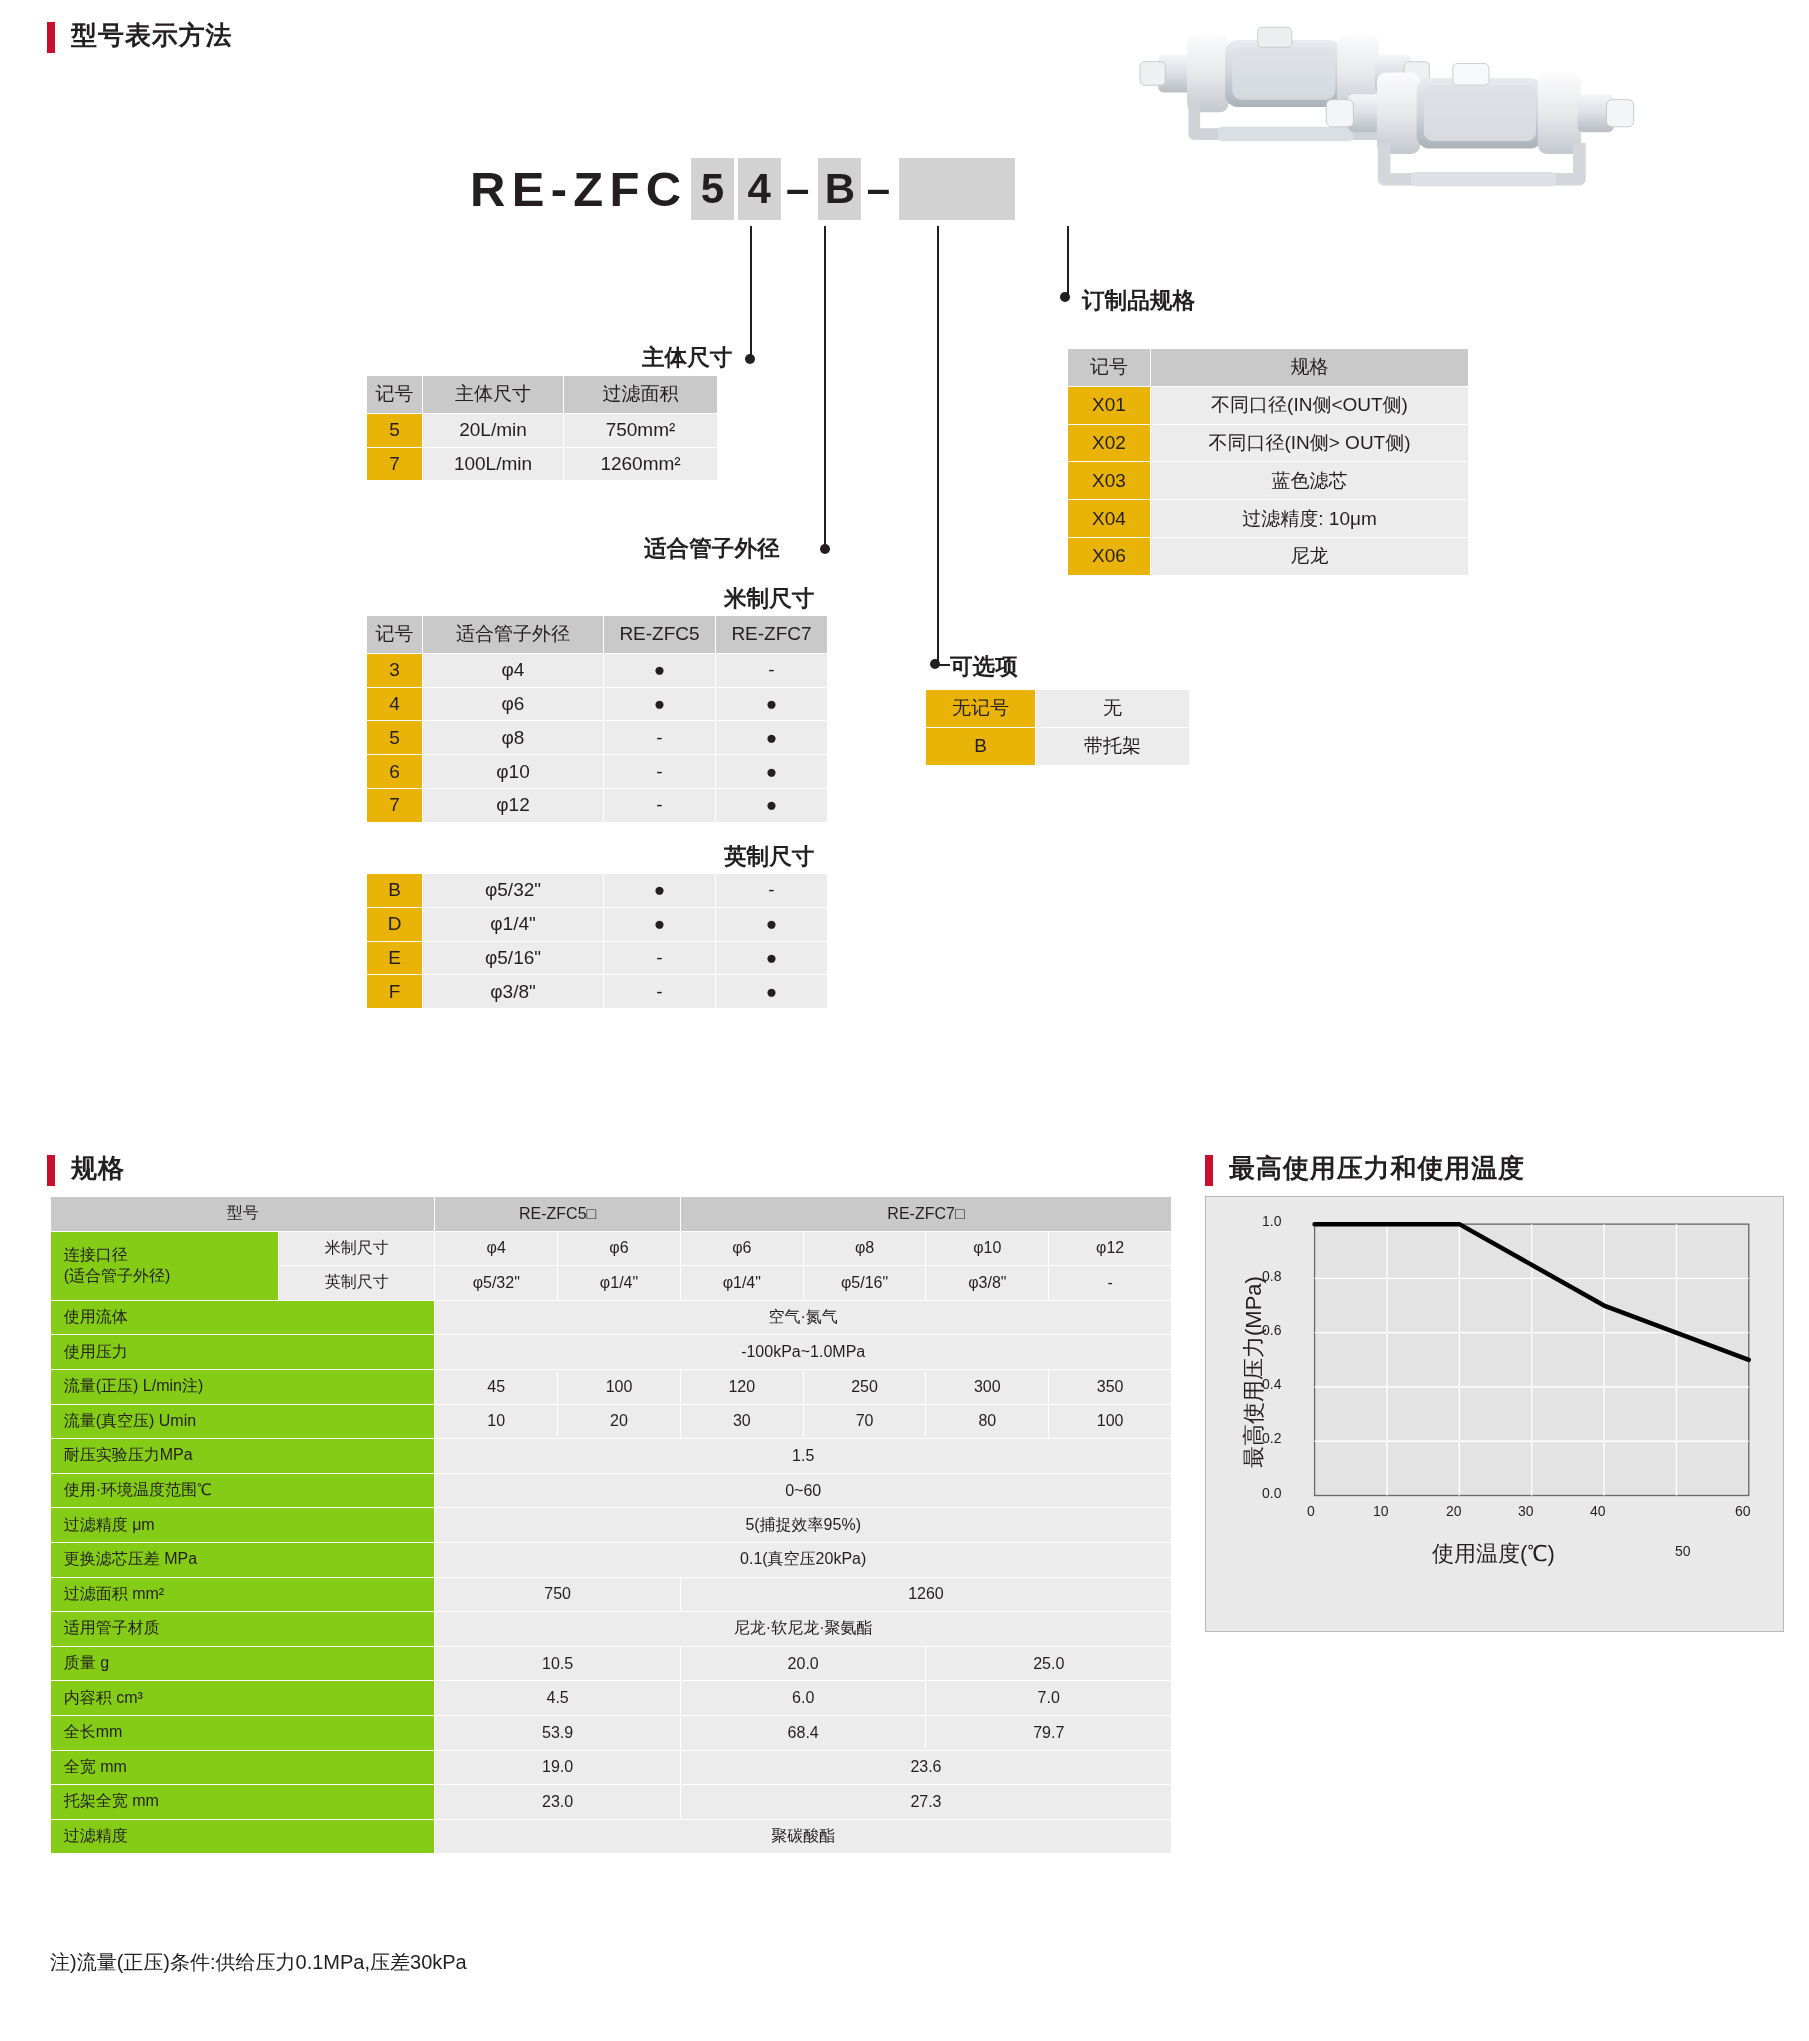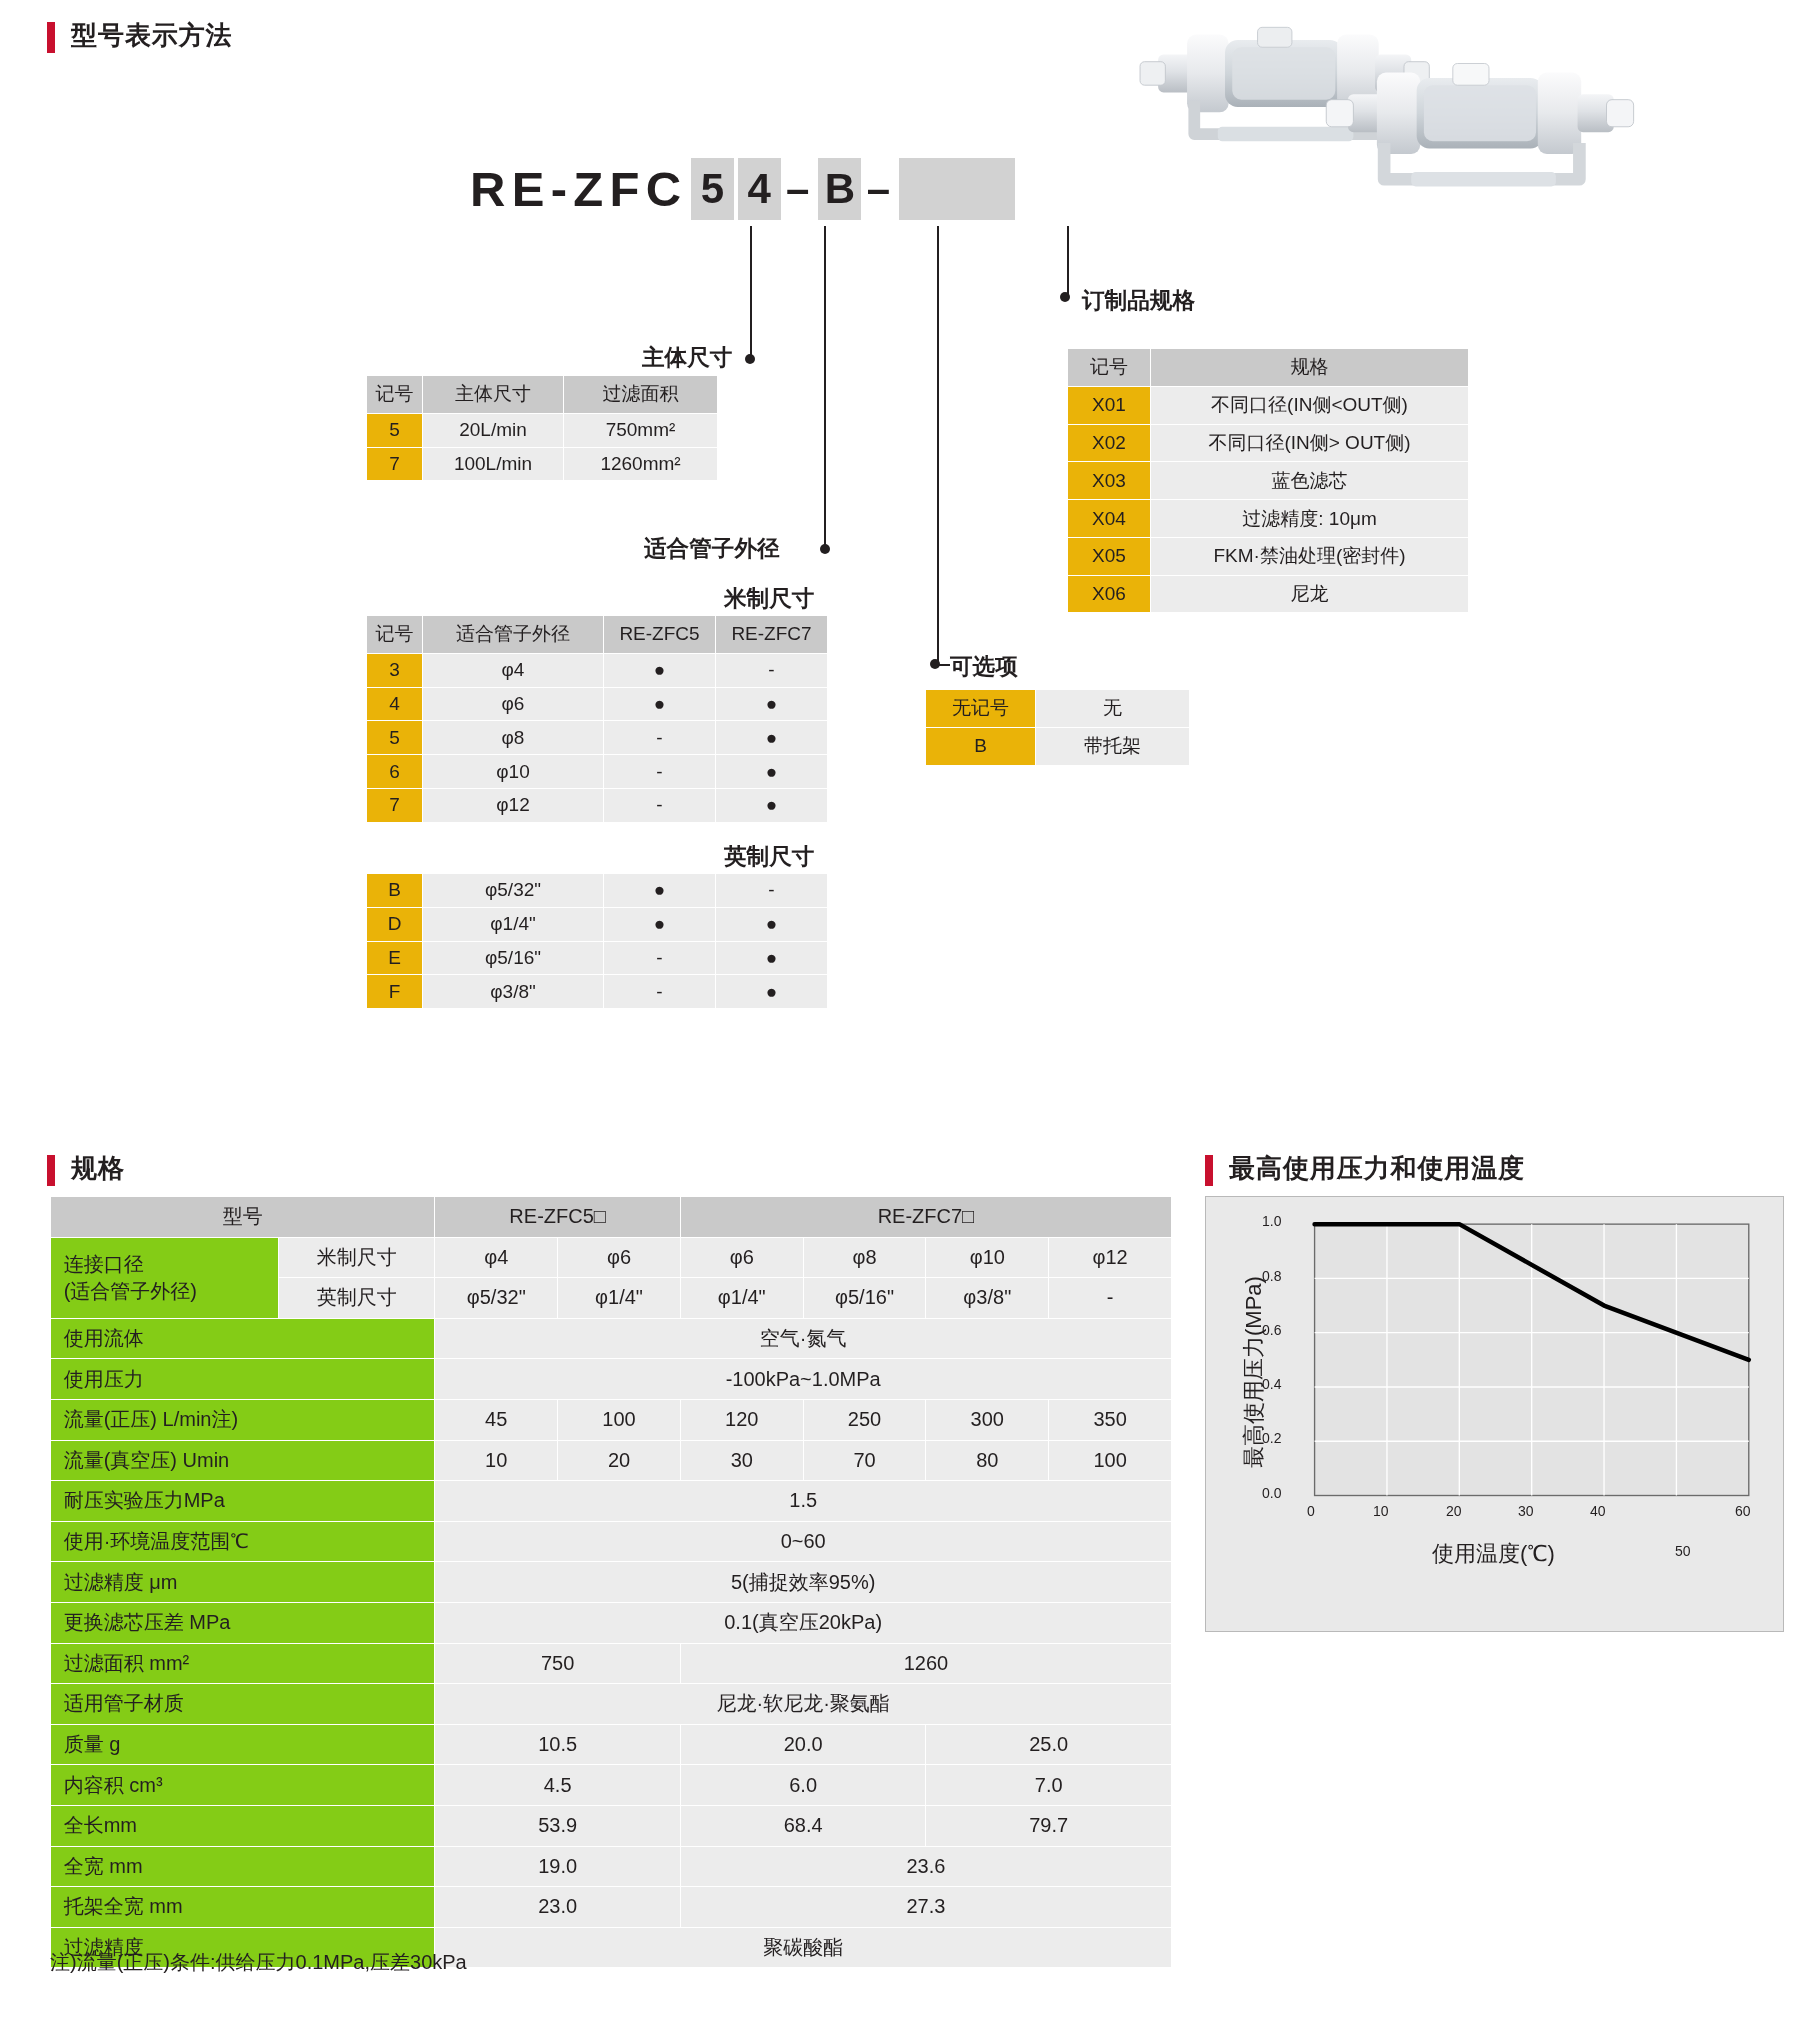--- a/index.html
+++ b/index.html
@@ -97,21 +97,21 @@
 
   
   .abs { position: absolute; }
 
   
   .product-img { position: absolute; left: 1131px; top: 0px; width: 678px; height: 240px; }
 
   
   table.main {
     border-collapse: collapse;
-    font-size: 20px;
+    font-size: 16px;
     width: 1122px;
   }
   table.main td {
     border: 1.8px solid #ffffff;
     padding: 6.3px 9px;
     text-align: center;
     white-space: nowrap;
   }
   table.main td.label {
     text-align: left;
@@ -352,24 +352,20 @@
       <td class="code-cell">X02</td>
       <td class="cell">不同口径(IN侧&gt; OUT侧)</td>
     </tr>
     <tr>
       <td class="code-cell">X03</td>
       <td class="cell">蓝色滤芯</td>
     </tr>
     <tr>
       <td class="code-cell">X04</td>
       <td class="cell">过滤精度: 10μm</td>
-    </tr>
-    <tr>
-      <td class="code-cell">X05</td>
-      <td class="cell">FKM·禁油处理(密封件)</td>
     </tr>
     <tr>
       <td class="code-cell">X06</td>
       <td class="cell">尼龙</td>
     </tr>
   </tbody>
     </table>
 
   <div class="sec-head" style="left:47px; top:1151px;">
     <span class="bar"></span>

